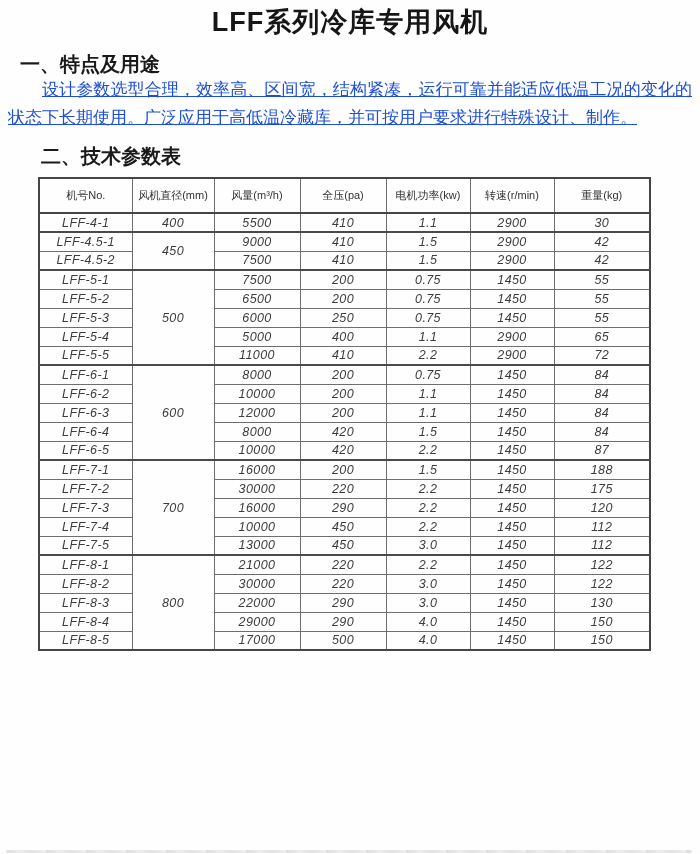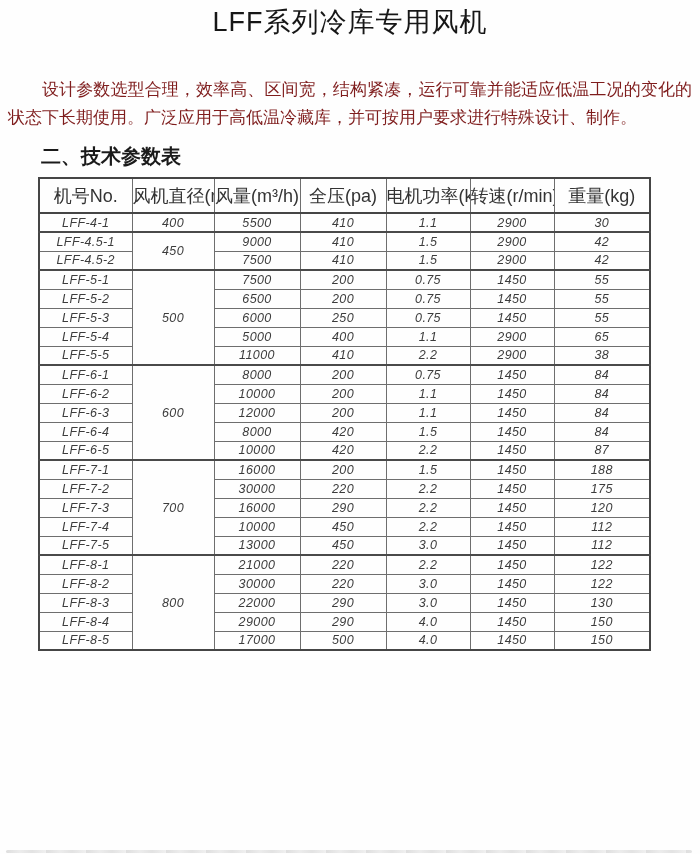--- a/index.html
+++ b/index.html
@@ -13,21 +13,21 @@
     position: relative;
     width: 700px; height: 854px;
     background: #fefefe;
     color: #1f1f1f;
   }
   .doc-title {
     position: absolute;
     top: 4px; left: 0; width: 700px;
     text-align: center;
     font-size: 27px;
-    font-weight: 400;
+    font-weight: 700;
     letter-spacing: 1px;
     color: #161616;
     font-family: "Liberation Sans", "DejaVu Sans", sans-serif;
   }
   .section-heading {
     position: absolute;
     left: 20px;
     font-size: 20px;
     font-weight: 700;
     color: #1a1a1a;
@@ -36,23 +36,24 @@
   .heading-features { top: 51px; }
   .heading-specs   { top: 143px; margin-left: 21px; }
   .features-paragraph {
     position: absolute;
     top: 76px; left: 8px;
     width: 684px;
     font-size: 17px;
     line-height: 27.5px;
     text-align: justify;
     text-indent: 2em;
-    color: #7f1d1d;
+    color: #1d4ed8;
     font-family: "Liberation Serif", "DejaVu Serif", serif;
     margin: 0;
+    text-decoration: underline;
   }
   table.params {
     position: absolute;
     top: 177px; left: 38px;
     width: 611px;
     border-collapse: collapse;
     table-layout: fixed;
     border: 2px solid #454545;
     background: #fefefe;
   }
@@ -60,21 +61,21 @@
     border: 1px solid #6e6e6e;
     text-align: center;
     vertical-align: middle;
     padding: 0;
     color: #3c3c3c;
     overflow: hidden;
     white-space: nowrap;
   }
   table.params thead tr { height: 35px; }
   table.params thead th {
-    font-size: 18px;
+    font-size: 11px;
     font-weight: 400;
     color: #333333;
     border-bottom: 2px solid #454545;
   }
   table.params tbody tr { height: 19px; font-style: italic; }
   table.params tbody td {
     font-size: 12.5px;
     letter-spacing: 0.4px;
     font-weight: 400;
   }
@@ -91,20 +92,21 @@
     border-radius: 2px;
   }
 </style>
 </head>
 <body>
 
 <div class="page">
 
   <div class="doc-title">LFF系列冷库专用风机</div>
 
+  <div class="section-heading heading-features">一、特点及用途</div>
 
   <p class="features-paragraph">设计参数选型合理，效率高、区间宽，结构紧凑，运行可靠并能适应低温工况的变化的状态下长期使用。广泛应用于高低温冷藏库，并可按用户要求进行特殊设计、制作。</p>
 
   <div class="section-heading heading-specs">二、技术参数表</div>
 
   <table class="params">
     <colgroup>
         <col style="width: 93px;">
         <col style="width: 82px;">
         <col style="width: 86px;">
@@ -183,21 +185,21 @@
           <td>1.1</td>
           <td>2900</td>
           <td>65</td>
         </tr>
         <tr>
           <td>LFF-5-5</td>
           <td>11000</td>
           <td>410</td>
           <td>2.2</td>
           <td>2900</td>
-          <td>38</td>
+          <td>72</td>
         </tr>
         <tr class="group-start">
           <td>LFF-6-1</td>
           <td rowspan="5">600</td>
           <td>8000</td>
           <td>200</td>
           <td>0.75</td>
           <td>1450</td>
           <td>84</td>
         </tr>

